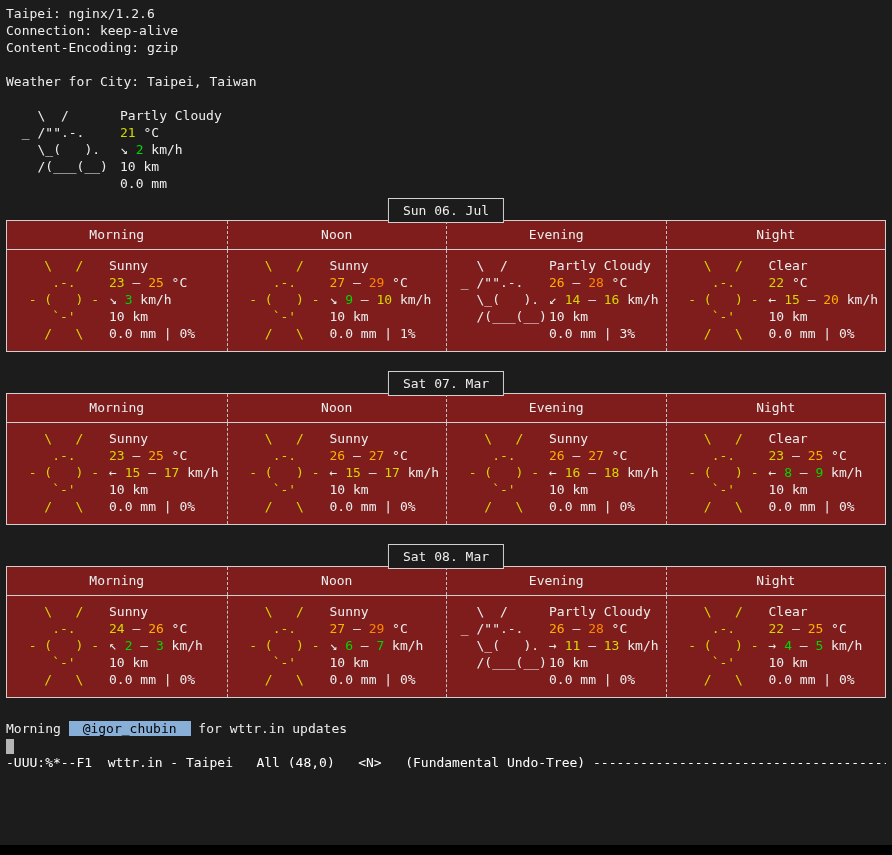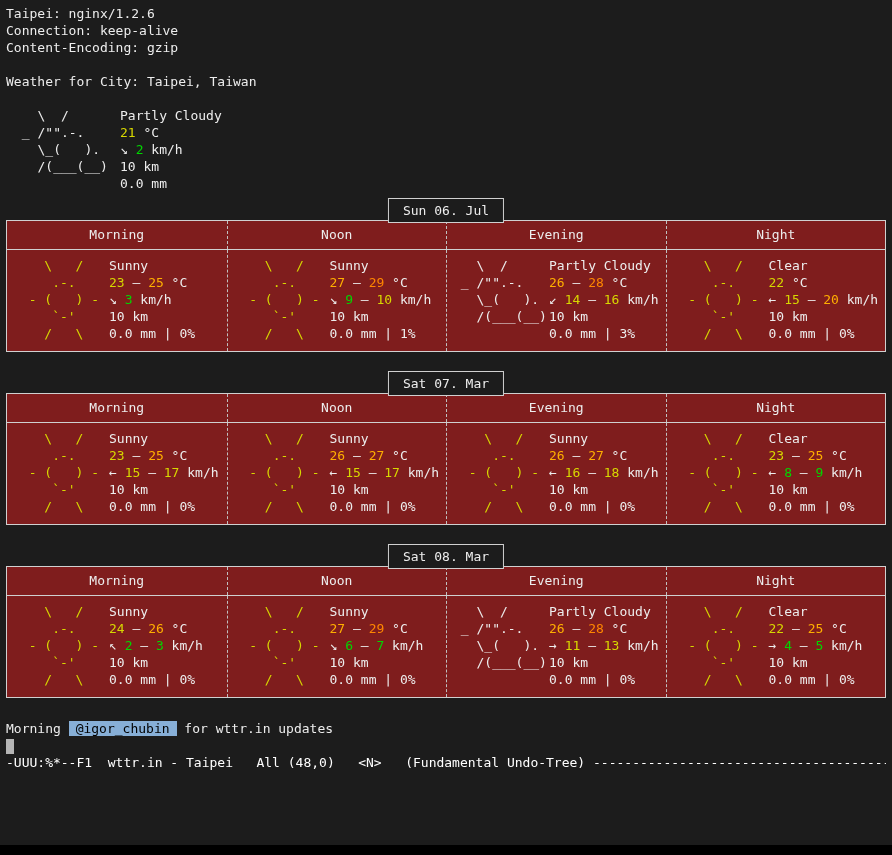--- a/index.html
+++ b/index.html
@@ -45,21 +45,21 @@
     border-bottom: 1px solid #d0d0d0;
   }
   .hcell { text-align: center; padding: 5px 0 6px; }
   .hcell + .hcell { border-left: 1px dashed #c0c0c0; }
   .fbody { display: grid; grid-template-columns: repeat(4, 1fr); }
   .cell { display: flex; padding: 7px 0 9px 6px; }
   .cell + .cell { border-left: 1px dashed #c0c0c0; }
   .cell .art { width: 88px; }
   .cell .wtxt { margin-left: 8px; }
   .footer-line { margin-top: 22px; }
-  .handle { padding: 0 7px; margin-top: 44px; }
+  .handle { padding: 0 14px; margin-top: 44px; }
   .cursor { display: inline-block; width: 8px; height: 15px; vertical-align: middle; }
   .modeline { white-space: pre; overflow: hidden; color: #ffffff; width: 880px; }
 </style>
 </head>
 <body>
 
 <div class="terminal">
 
   <div id="http-headers">
       <div class="line">Taipei: nginx/1.2.6</div>

